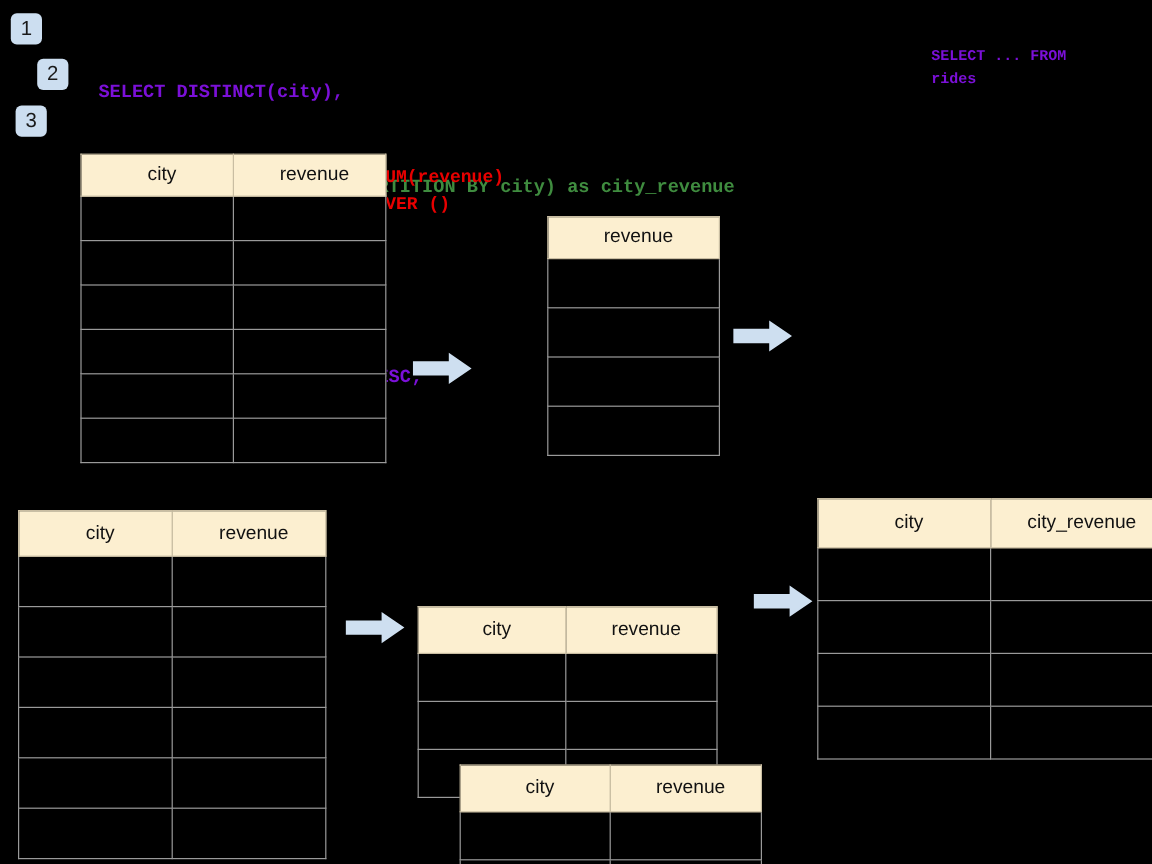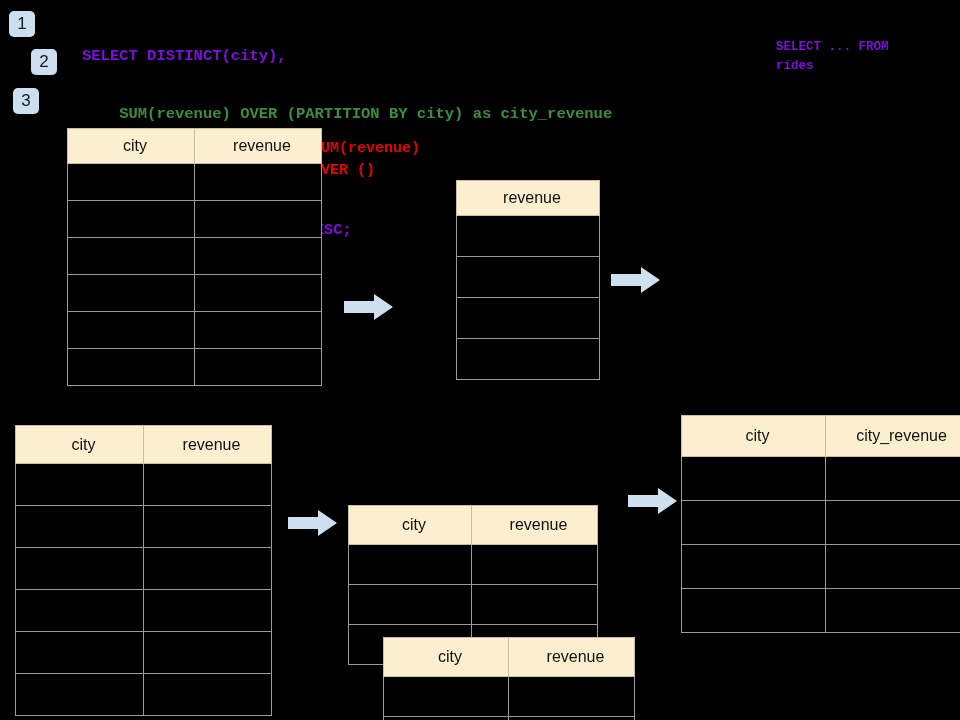--- a/index.html
+++ b/index.html
@@ -32,21 +32,21 @@
 
   
   .sql {
     position: absolute;
     font-family: "Liberation Mono", monospace;
     font-size: 15.5px;
     font-weight: bold;
     letter-spacing: 0px;
     white-space: pre;
   }
-  .sql-line { height: 22px; }
+  .sql-line { height: 22px; margin-top: 21px; }
   .c-violet { color: #7B10D8; }
   .c-red    { color: #E80000; }
   .c-green  { color: #3F8C3F; }
 
   
   .sidenote {
     position: absolute;
     font-family: "Liberation Mono", monospace;
     font-size: 12.5px;
     font-weight: bold;

